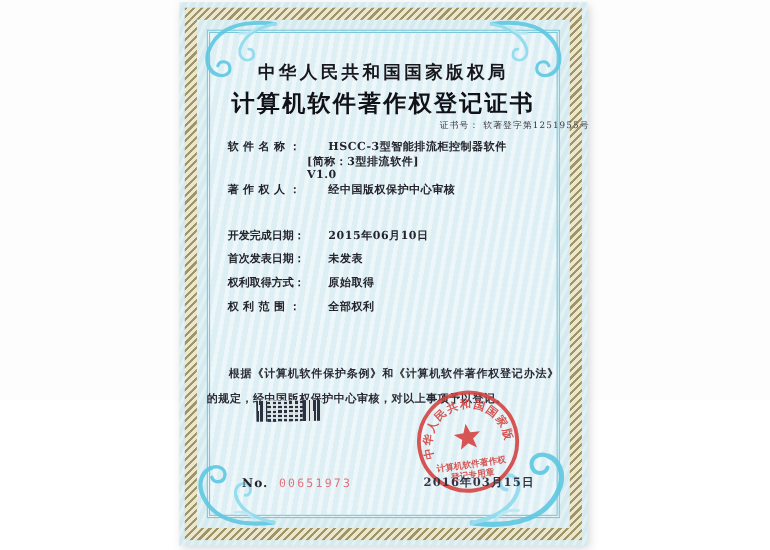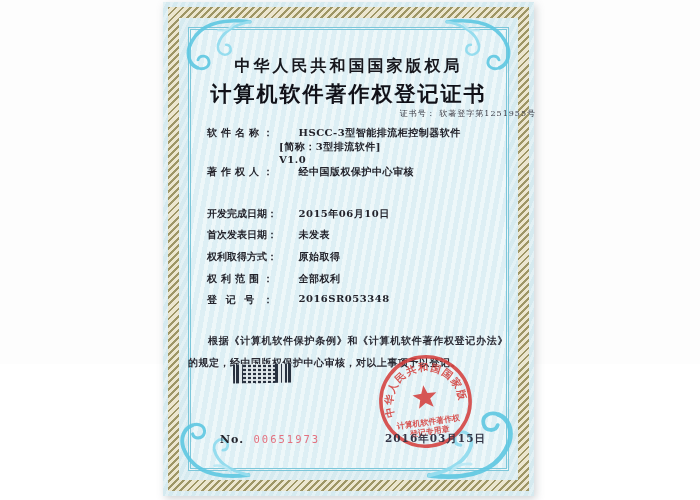--- a/index.html
+++ b/index.html
@@ -172,24 +172,20 @@
       <div class="row" style="top:248px">
         <span class="flabel">权利取得方式：</span>
         <span class="fvalue">原始取得</span>
       </div>
 
       <div class="row" style="top:270px">
         <span class="flabel">权利范围：</span>
         <span class="fvalue">全部权利</span>
       </div>
 
-      <div class="row" style="top:291px">
-        <span class="flabel">登记号：</span>
-        <span class="fvalue">2016SR053348</span>
-      </div>
 
       <div class="paragraph">根据《计算机软件保护条例》和《计算机软件著作权登记办法》的规定，经中国版权保护中心审核，对以上事项予以登记。</div>
 
       <div class="barcode">
         <div class="matrix"></div>
       </div>
 
       <div class="stamp-date">2016年03月15日</div>
 
       <svg class="stamp" viewBox="0 0 100 100">

